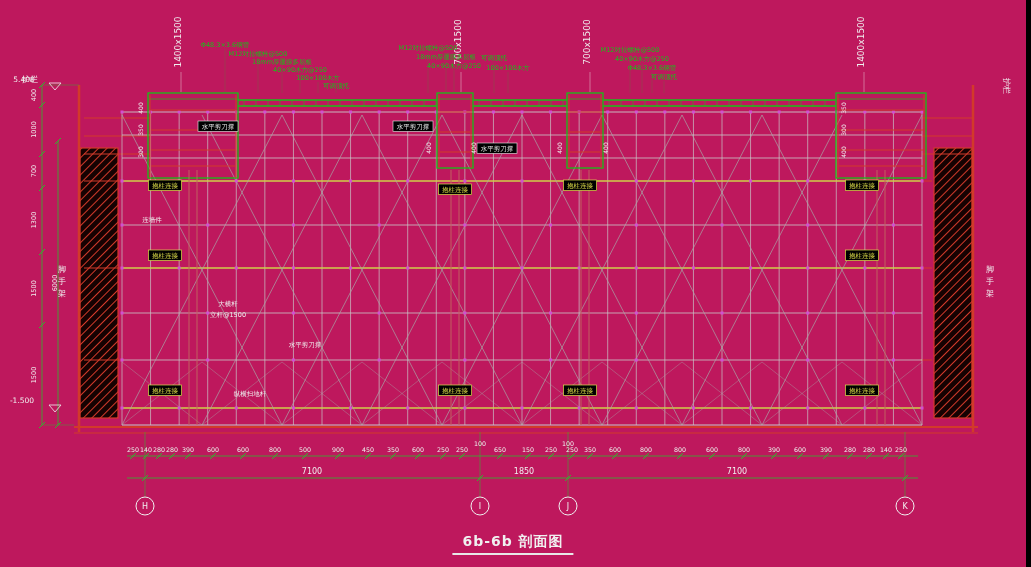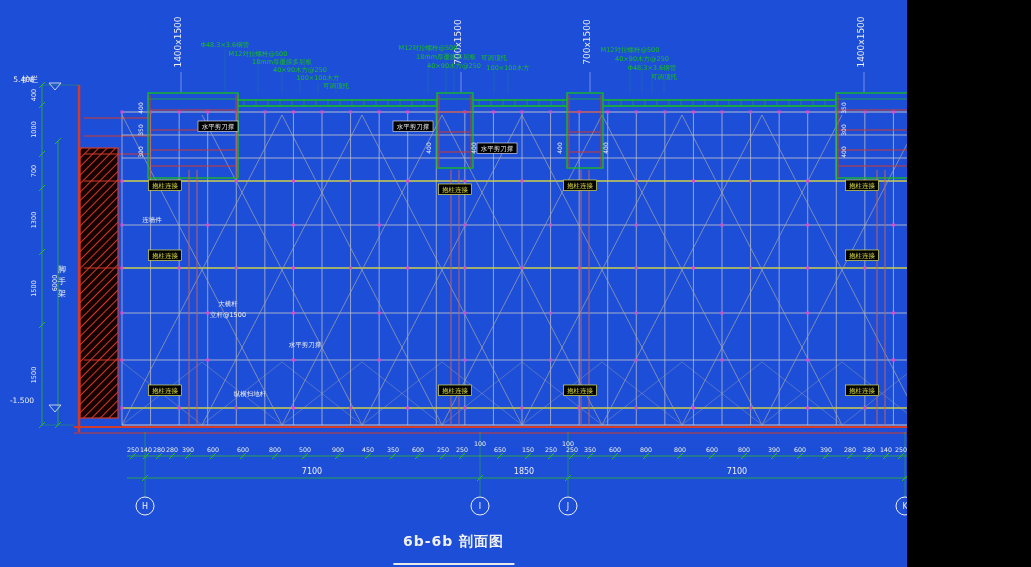--- a/index.html
+++ b/index.html
@@ -1,21 +1,21 @@
 <!DOCTYPE html>
 <html><head>
 <meta charset="utf-8">
 <style>
   html,body{margin:0;padding:0;background:#000;}
-  #stage{position:relative;width:907px;height:567px;background:#1d4ed8;overflow:hidden;
+  #stage{position:relative;width:1026px;height:567px;background:#be185d;overflow:hidden;
          font-family:"DejaVu Sans",sans-serif;}
   #cad-svg{position:absolute;left:0;top:0;}
   #drawing-title{position:absolute;left:50%;top:533px;transform:translateX(-50%);
     color:#f0f0f0;font-size:14px;font-weight:bold;letter-spacing:1px;
-    padding:0 10px 12px 10px;border-bottom:2px solid #e8e8e8;white-space:nowrap;text-align:center;}
+    padding:0 10px 2px 10px;border-bottom:2px solid #e8e8e8;white-space:nowrap;text-align:center;}
   text{font-family:"DejaVu Sans",sans-serif;}
 </style>
 </head>
 <body>
 
 <div id="stage">
   <svg id="cad-svg" width="1031" height="567" viewBox="0 0 1031 567">
       <defs>
         <pattern id="hatch" width="6" height="6" patternUnits="userSpaceOnUse" patternTransform="rotate(45)">
           <rect width="6" height="6" fill="#160202"></rect>

